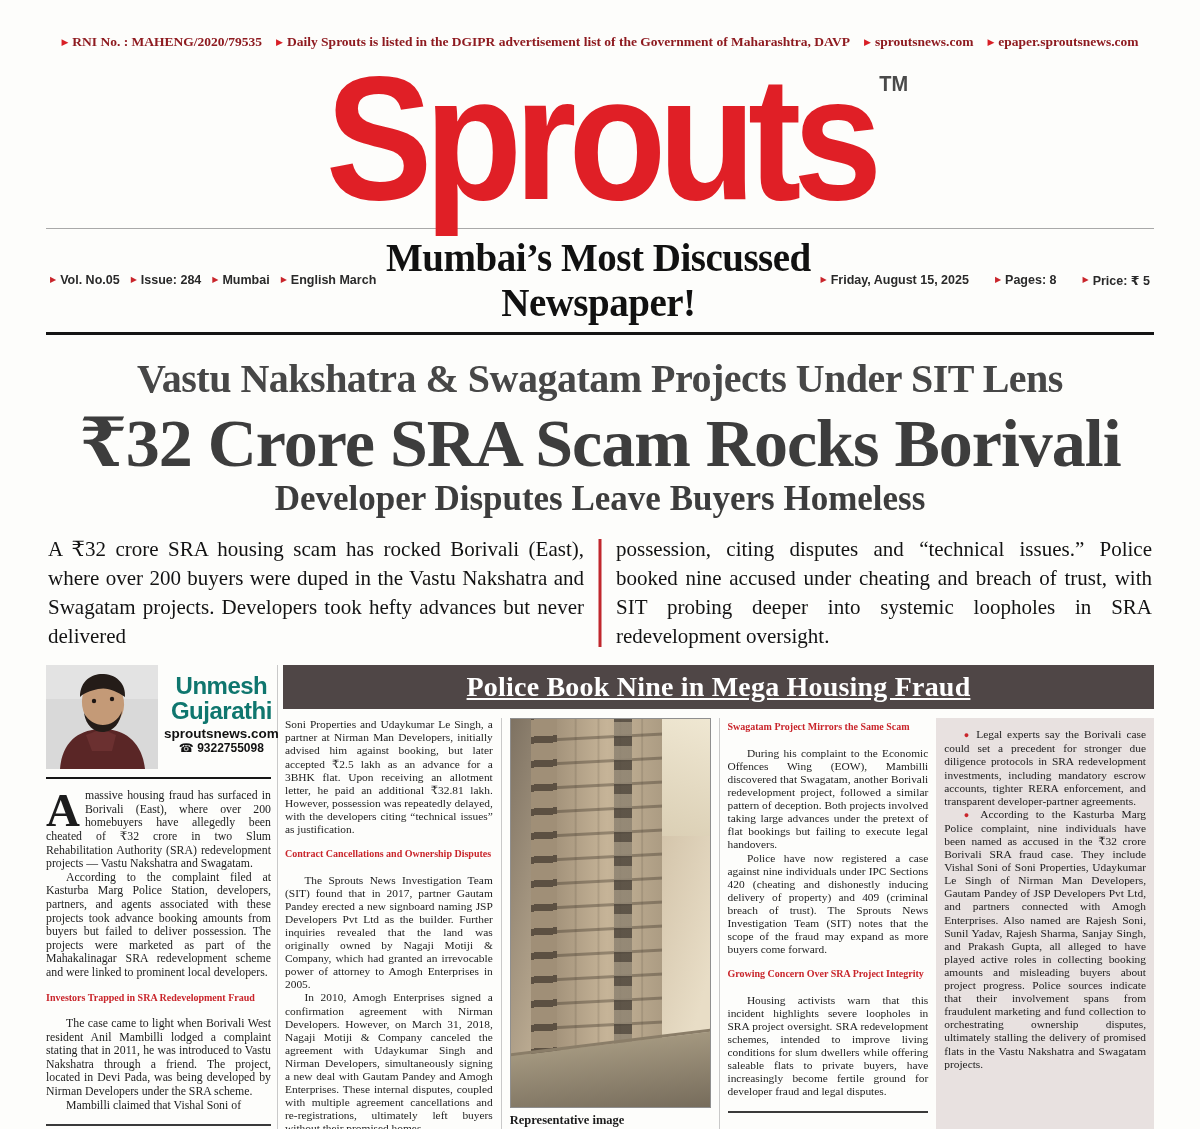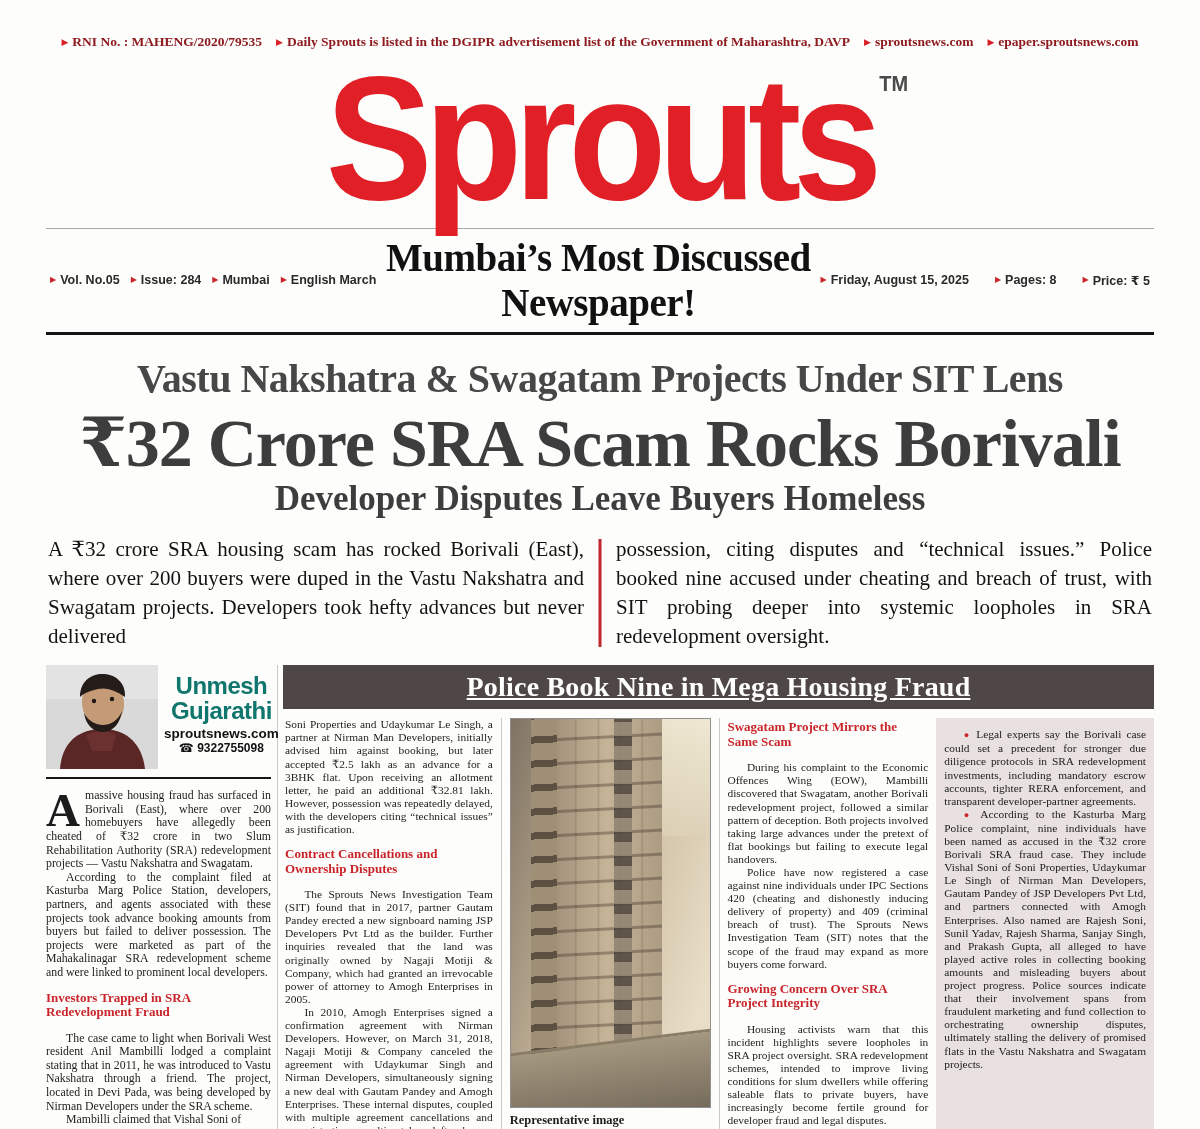--- a/index.html
+++ b/index.html
@@ -51,21 +51,21 @@
   .cols { display:flex; margin-top:9px; height:492px; }
   .tcol { width:25%; padding:0 8px; }
   .tcol + .tcol { border-left:1px solid #c9c9c9; }
   .tcol.first { padding-left:2px; }
 
   
   .art { font-size:11.4px; line-height:13.1px; color:#1c1c1c; text-align:justify; }
   .col1 .art { font-size:11.8px; line-height:13.6px; }
   .art p { text-indent:1.7em; }
   .art p.noindent { text-indent:0; }
-  .redhead { color:#c9252b; font-weight:bold; font-size:13px; line-height:14.5px; margin:11px 0 12px; text-align:left; }
+  .redhead { color:#c9252b; font-weight:bold; font-size:10px; line-height:14.5px; margin:11px 0 12px; text-align:left; }
   .dropcap { float:left; font-weight:bold; font-size:47px; line-height:38px; padding:2px 5px 0 0; color:#1c1c1c; }
   .endrule { border-bottom:2px solid #3a3a3a; margin-top:12px; }
 
   
   .author { display:flex; gap:6px; align-items:flex-start; padding-bottom:8px; border-bottom:2.5px solid #161616; }
   .aphoto { width:112px; height:104px; flex:none; }
   .ainfo { flex:1; text-align:center; padding-top:8px; }
   .aname { color:#0f766e; font-family:"Liberation Sans","DejaVu Sans",sans-serif; font-weight:bold; font-size:24px; line-height:25px; letter-spacing:-0.5px; }
   .asite { font-family:"Liberation Sans","DejaVu Sans",sans-serif; font-weight:bold; font-size:13.5px; color:#111; margin-top:3px; }
   .aphone { font-family:"Liberation Sans","DejaVu Sans",sans-serif; font-weight:bold; font-size:12px; color:#111; }

